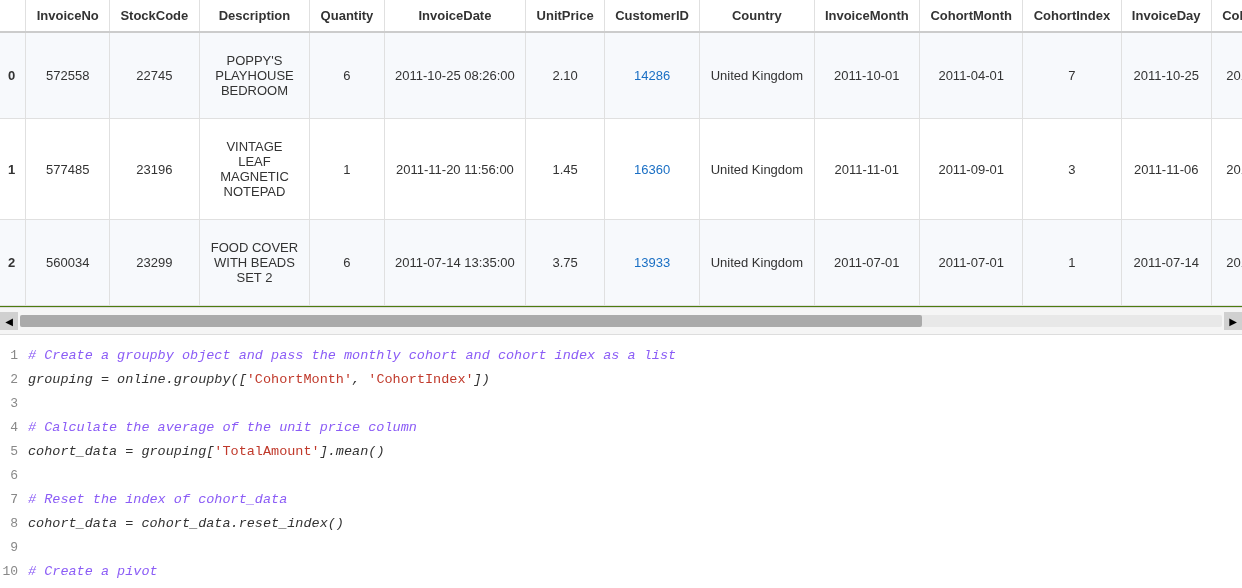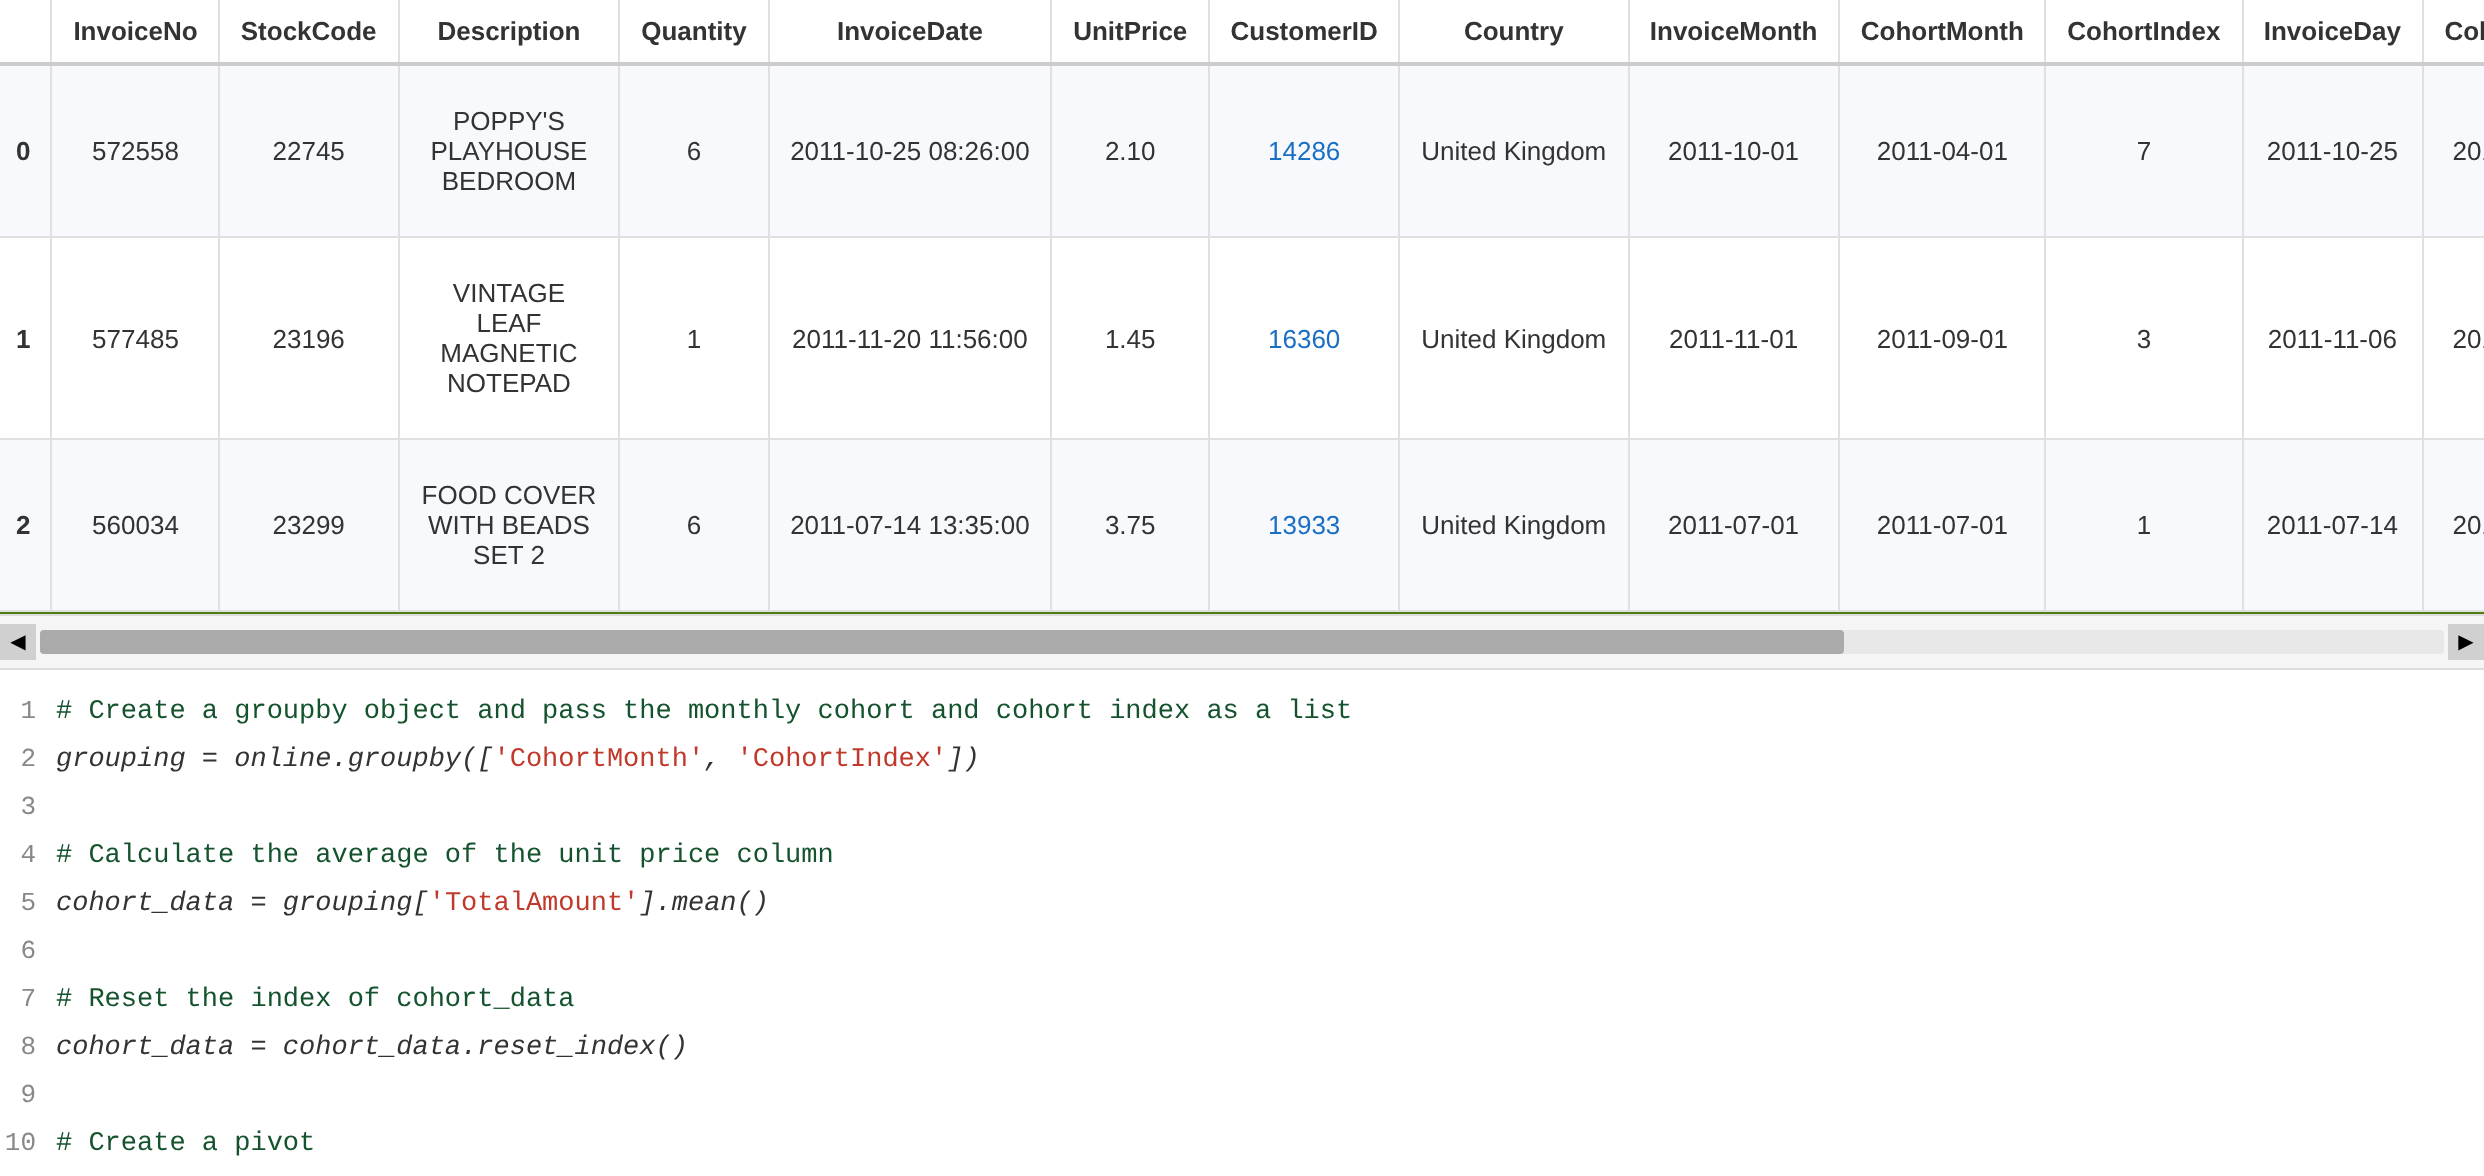--- a/index.html
+++ b/index.html
@@ -105,21 +105,21 @@
       padding-right: 10px;
       color: #888;
       font-size: 13px;
       flex-shrink: 0;
       user-select: none;
     }
     .code-content {
       flex: 1;
       white-space: pre;
     }
-    .comment { color: #14532d; }
+    .comment { color: #8b5cf6; font-style: italic; }
     .string-red { color: #c0392b; }
     .plain { color: #333; font-style: italic; }
   </style>
 </head>
 <body>
 
 <div class="table-section">
   <table>
     <thead>
       <tr>

